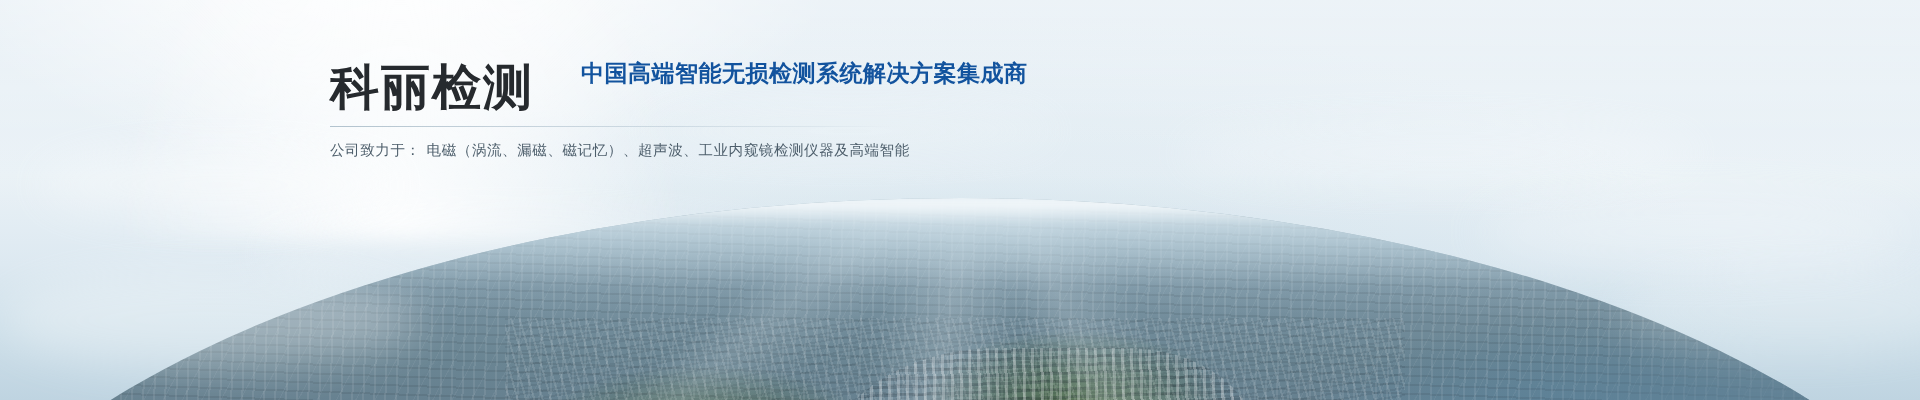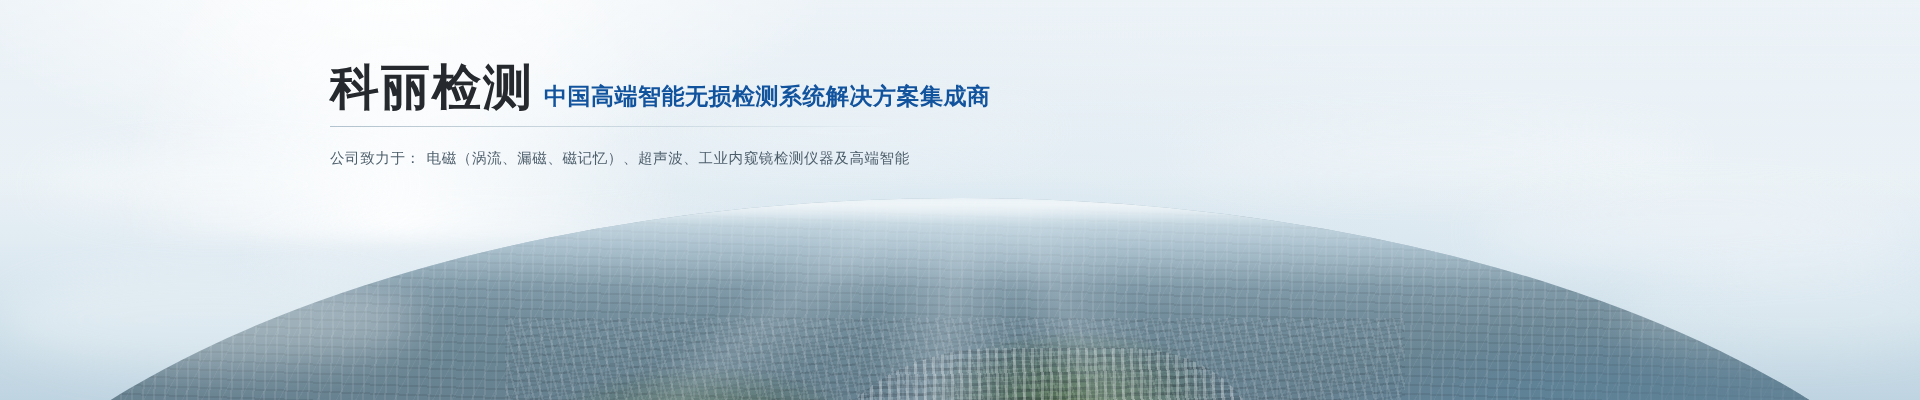--- a/index.html
+++ b/index.html
@@ -139,49 +139,49 @@
 
   
   .content {
     position: absolute;
     left: 330px;
     top: 62px;
     width: 900px;
   }
   .title-row {
     display: flex;
-    align-items: flex-end;
-    gap: 10px;
+    gap: 4px;
   }
   .brand-title {
     font-size: 49px;
     font-weight: 700;
     color: #262a2e;
     letter-spacing: 2px;
     line-height: 1.05;
     white-space: nowrap;
     text-shadow: 0 1px 2px rgba(255,255,255,0.55);
   }
   .brand-slogan {
     font-size: 23px;
     font-weight: 700;
     color: #12539e;
     letter-spacing: 0.5px;
     line-height: 1;
     white-space: nowrap;
     padding-bottom: 5px;
+    margin-left: 43px;
   }
   .divider {
     margin-top: 13px;
     width: 560px;
     height: 1px;
     background: linear-gradient(to right, rgba(120,148,168,0.55), rgba(120,148,168,0.12) 86%, rgba(120,148,168,0));
   }
   .desc {
-    margin-top: 19px;
+    margin-top: 11px;
     display: flex;
     align-items: flex-start;
     font-size: 14.5px;
     color: #4d5e6b;
     line-height: 1.75;
     letter-spacing: 0.6px;
     white-space: nowrap;
   }
   .desc-label {
     flex: 0 0 auto;

